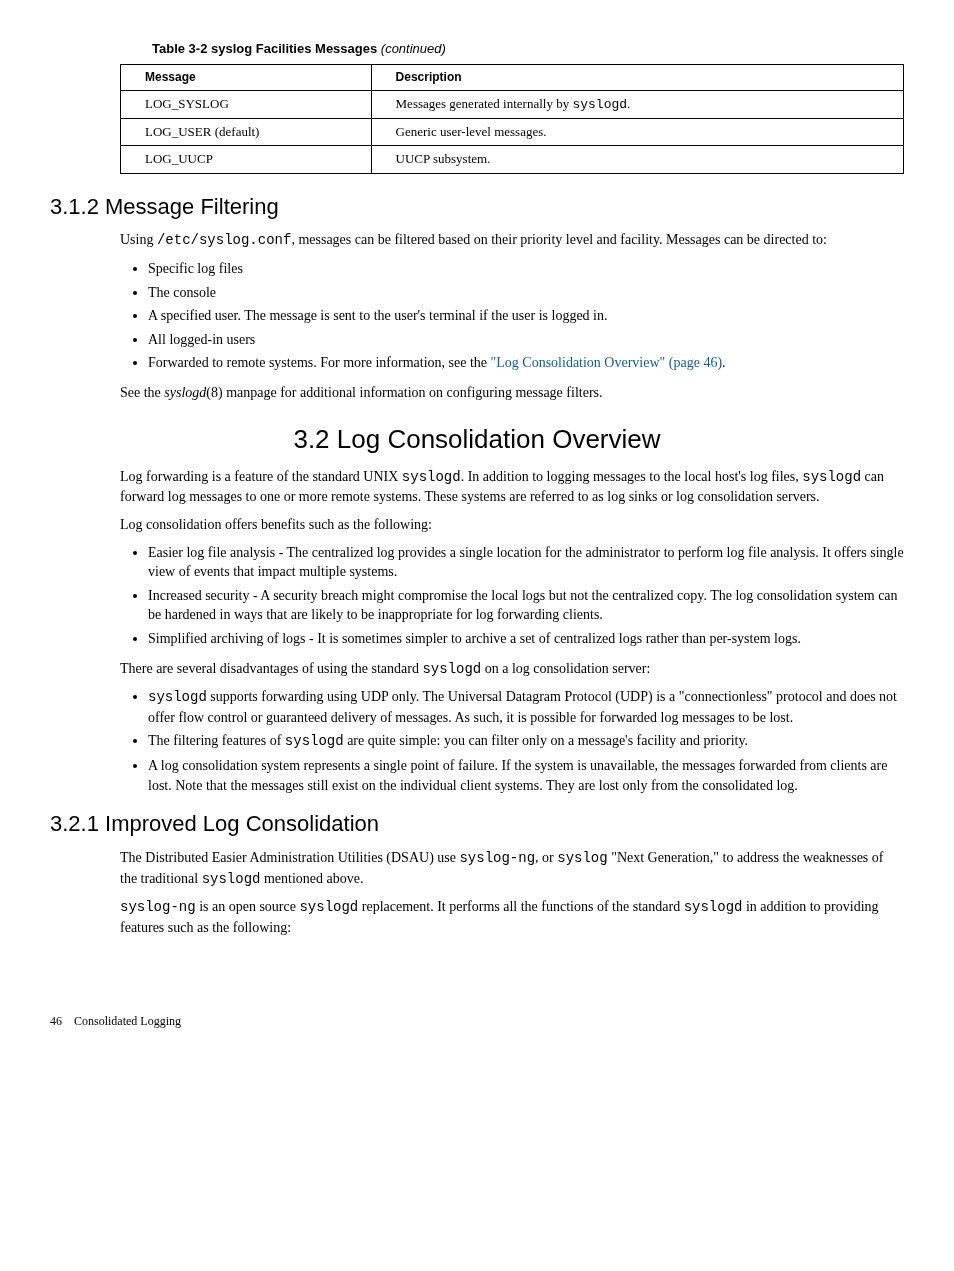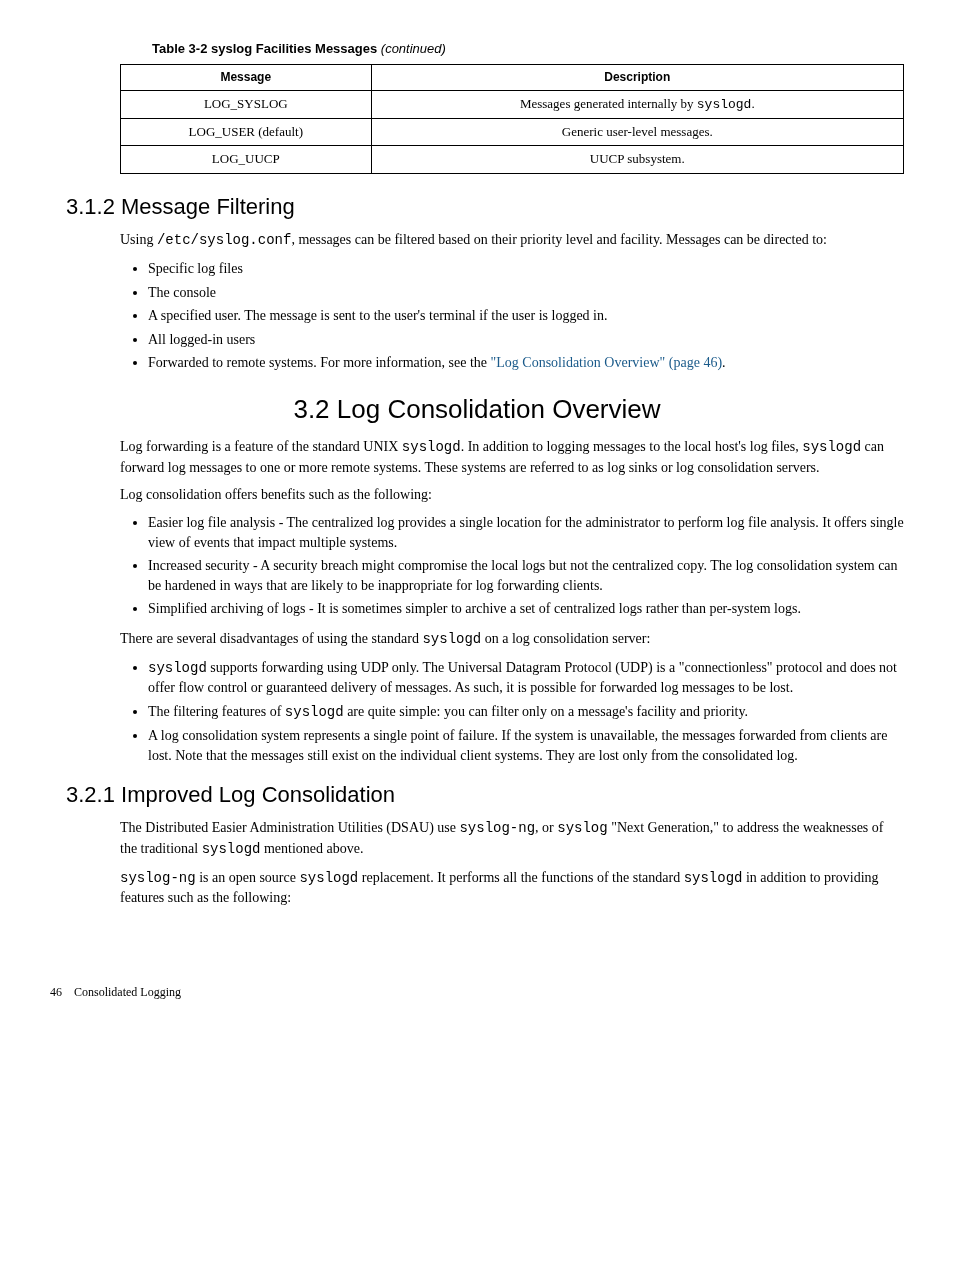--- a/index.html
+++ b/index.html
@@ -22,22 +22,22 @@
     font-style: italic;
     font-weight: normal;
   }
   table {
     border-collapse: collapse;
     width: 100%;
     margin-bottom: 18px;
   }
   th, td {
     border: 1px solid #000;
-    padding: 4px 8px;
-    text-align: center;
+    padding: 4px 24px;
+    text-align: left;
     vertical-align: top;
     font-size: 13px;
   }
   th {
     font-family: Arial, Helvetica, sans-serif;
     font-weight: bold;
     font-size: 12px;
   }
   th:first-child, td:first-child {
     width: 32%;
@@ -52,21 +52,21 @@
     font-family: Arial, Helvetica, sans-serif;
     font-weight: normal;
     font-size: 26px;
     margin: 18px 0 10px 0;
     text-align: center;
   }
   .body-text {
     margin-left: 70px;
   }
   h2.level2 {
-    margin-left: 16px;
+    margin-left: 0;
   }
   p {
     margin: 8px 0;
   }
   ul {
     margin: 6px 0 10px 0;
     padding-left: 28px;
   }
   li {
     margin: 4px 0;
@@ -123,20 +123,23 @@
   </p>
   <ul>
     <li>Specific log files</li>
     <li>The console</li>
     <li>A specified user. The message is sent to the user's terminal if the user is logged in.</li>
     <li>All logged-in users</li>
     <li>
       <span>Forwarded to remote systems. For more information, see the </span><span class="link">"Log Consolidation Overview" (page 46)</span><span>.</span>
     </li>
   </ul>
+  <p>
+    <span>See the </span><span class="italic">syslogd</span><span>(8) manpage for additional information on configuring message filters.</span>
+  </p>
 </div>
 
 <h1>3.2 Log Consolidation Overview</h1>
 <div class="body-text">
   <p>
     <span>Log forwarding is a feature of the standard UNIX </span><code>syslogd</code><span>. In addition to logging messages to the local host's log files, </span><code>syslogd</code><span> can forward log messages to one or more remote systems. These systems are referred to as log sinks or log consolidation servers.</span>
   </p>
   <p>Log consolidation offers benefits such as the following:</p>
   <ul>
     <li>Easier log file analysis - The centralized log provides a single location for the administrator to perform log file analysis. It offers single view of events that impact multiple systems.</li>

